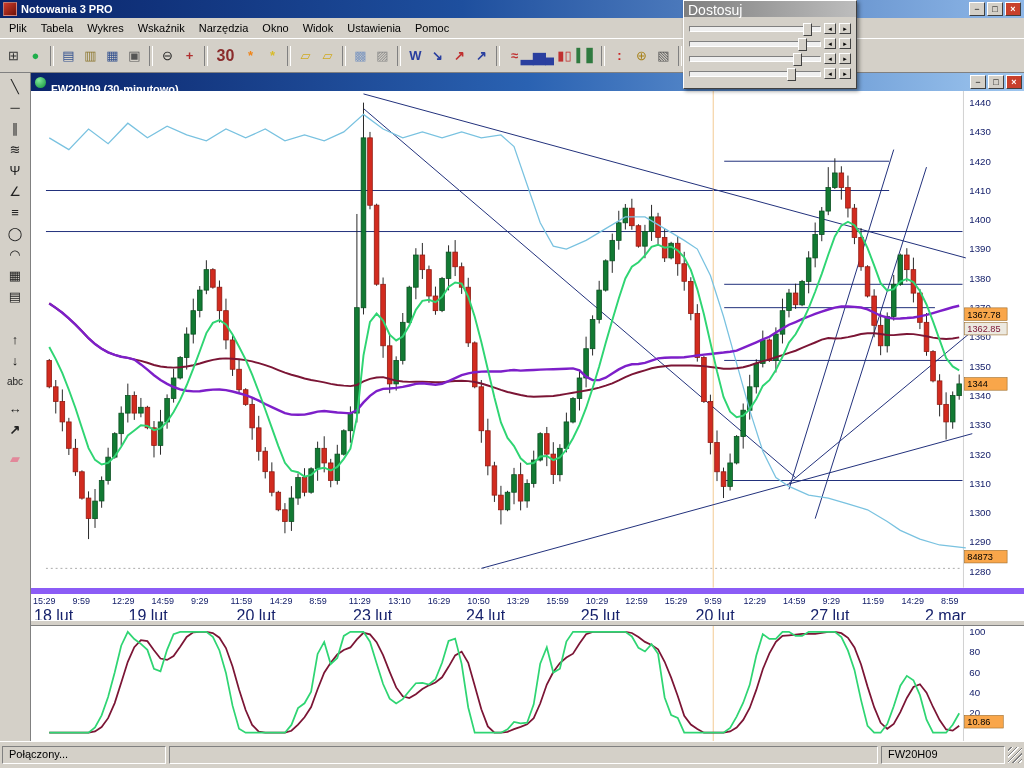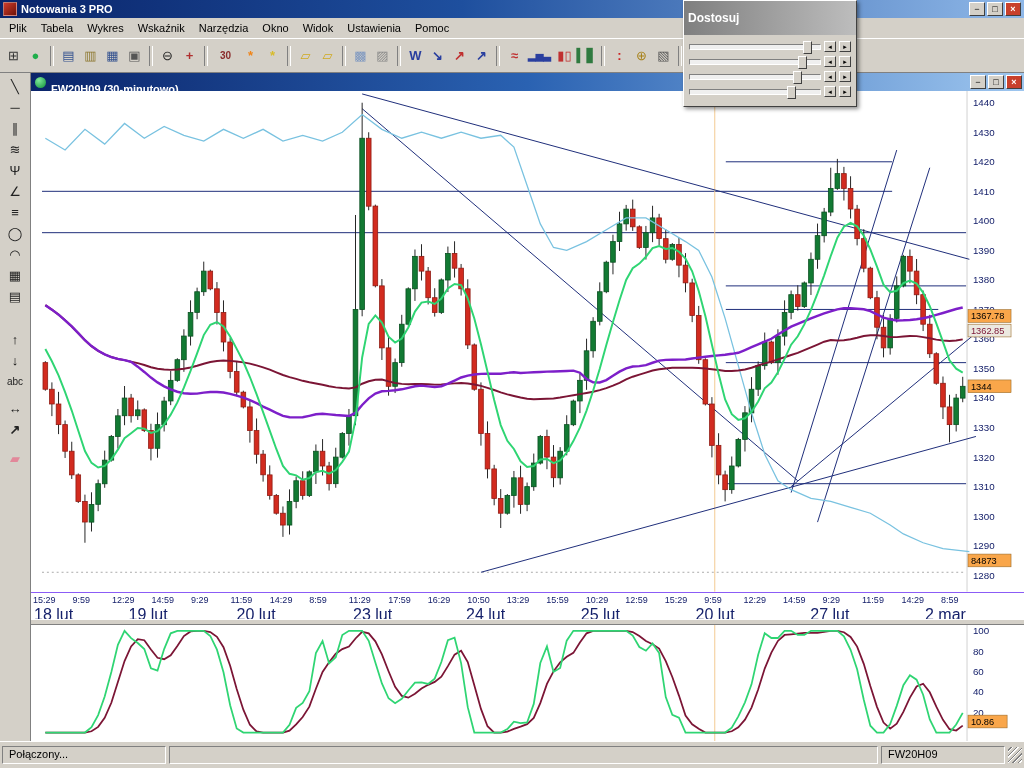--- a/index.html
+++ b/index.html
@@ -16,58 +16,58 @@
   .wbtn.close{background:#c8402c;color:#fff;font-weight:bold;}
   
   .menubar{flex:0 0 20px;height:20px;display:flex;align-items:center;font-size:11px;background:#d4d0c8;
     border-bottom:1px solid #fff;padding-left:2px;color:#000;}
   .menu-item{padding:2px 7px;background:none;border:0;font:inherit;}
   
   .toolbar{flex:0 0 29px;height:29px;display:flex;align-items:center;padding:2px 3px;gap:1px;background:#d4d0c8;
     border-bottom:1px solid #808080;}
   .tb{width:21px;height:21px;display:flex;align-items:center;justify-content:center;font-size:13px;
     background:#d4d0c8;border:1px solid #d4d0c8;padding:0;font-family:inherit;}
-  .tb.wide{width:27px;font-weight:bold;font-size:10px;}
+  .tb.wide{width:27px;font-weight:bold;font-size:16px;}
   .tb.bold{font-weight:bold;}
   .tbsep{width:2px;height:20px;border-left:1px solid #808080;border-right:1px solid #fff;margin:0 3px;}
   .tb.num{width:18px;height:18px;border:1px solid;border-color:#fff #404040 #404040 #fff;font-size:11px;}
   .numgap{width:8px;}
   
   .content{flex:1;display:flex;min-height:0;}
   .palette{flex:0 0 30px;width:30px;background:#d4d0c8;display:flex;flex-direction:column;align-items:center;
     padding-top:3px;border-right:1px solid #808080;}
   .pt{width:24px;height:21px;display:flex;align-items:center;justify-content:center;font-size:13px;
     background:#d4d0c8;border:1px solid #d4d0c8;padding:0;color:#222;font-family:inherit;}
   .pt.small{font-size:10px;}
   .pt.bold{font-weight:bold;}
   .chartcol{flex:1;display:flex;flex-direction:column;background:#fff;min-width:0;}
   .child-titlebar{flex:0 0 18px;height:18px;background:linear-gradient(90deg,#0a246a,#2a62b2 50%,#9ec6ef);
     display:flex;align-items:center;color:#fff;font-size:11px;font-weight:bold;padding:0 2px 0 4px;}
   .sphere{width:11px;height:11px;border-radius:50%;background:radial-gradient(circle at 35% 30%,#7fe89a,#0d8f36);margin-right:5px;}
   .child-title{flex:1;margin-top:14px;}
   svg{display:block;font-family:"Liberation Sans",sans-serif;}
-  .timeaxis{flex:0 0 26px;height:26px;position:relative;background:#fff;border-top:1px solid #8b5cf6;
+  .timeaxis{flex:0 0 26px;height:26px;position:relative;background:#fff;border-top:6px solid #8b5cf6;
     font-size:9px;color:#16216b;overflow:hidden;}
   .timeaxis .t{position:absolute;top:2px;white-space:nowrap;}
   .timeaxis .d{position:absolute;top:13px;font-size:16px;white-space:nowrap;}
   .splitter{flex:0 0 4px;height:4px;background:#d4d0c8;border-top:1px solid #fff;border-bottom:1px solid #808080;}
   
   .statusbar{flex:0 0 22px;height:22px;background:#d4d0c8;display:flex;align-items:center;gap:3px;
     padding:2px;font-size:11px;border-top:1px solid #fff;color:#000;}
   .cell{border:1px solid;border-color:#808080 #fff #fff #808080;height:16px;line-height:15px;padding:0 6px;
     white-space:nowrap;overflow:hidden;}
   .cell.left{width:150px;}
   .cell.mid{flex:1;}
   .cell.right{width:110px;}
   .grip{width:14px;height:16px;background:repeating-linear-gradient(135deg,#d4d0c8 0 2px,#808080 2px 3px,#fff 3px 4px);}
   
   .dialog{position:absolute;left:683px;top:0;width:172px;background:#d4d0c8;border:1px solid;
     border-color:#fff #404040 #404040 #fff;box-shadow:2px 2px 4px rgba(0,0,0,.45);z-index:40;}
-  .dlg-title{height:14px;background:linear-gradient(90deg,#7f7f7f,#bdbdbd);color:#fff;font-size:12px;
-    font-weight:bold;padding:10px 4px;}
+  .dlg-title{height:14px;background:linear-gradient(90deg,#7f7f7f,#bdbdbd);color:#fff;font-size:14px;
+    font-weight:normal;padding:1px 4px;}
   .dlg-body{padding:2px 5px 5px;}
   .srow{display:flex;align-items:center;gap:3px;margin:4px 0;}
   .strack{position:relative;flex:1;height:4px;border:1px solid;border-color:#808080 #fff #fff #808080;background:#efefef;}
   .sthumb{position:absolute;top:-4px;width:7px;height:11px;background:#d4d0c8;border:1px solid;
     border-color:#fff #404040 #404040 #fff;}
   .sbtn{width:12px;height:11px;font-size:7px;line-height:8px;text-align:center;background:#d4d0c8;
     border:1px solid;border-color:#fff #404040 #404040 #fff;padding:0;}
 </style>
 </head>
 <body>
@@ -516,21 +516,21 @@
       <div class="timeaxis" id="timeaxis">
           <span class="t" style="left: 2px;">15:29</span>
           <span class="t" style="left: 41.4783px;">9:59</span>
           <span class="t" style="left: 80.9565px;">12:29</span>
           <span class="t" style="left: 120.435px;">14:59</span>
           <span class="t" style="left: 159.913px;">9:29</span>
           <span class="t" style="left: 199.391px;">11:59</span>
           <span class="t" style="left: 238.87px;">14:29</span>
           <span class="t" style="left: 278.348px;">8:59</span>
           <span class="t" style="left: 317.826px;">11:29</span>
-          <span class="t" style="left: 357.304px;">17:59</span>
+          <span class="t" style="left: 357.304px;">13:10</span>
           <span class="t" style="left: 396.783px;">16:29</span>
           <span class="t" style="left: 436.261px;">10:50</span>
           <span class="t" style="left: 475.739px;">13:29</span>
           <span class="t" style="left: 515.217px;">15:59</span>
           <span class="t" style="left: 554.696px;">10:29</span>
           <span class="t" style="left: 594.174px;">12:59</span>
           <span class="t" style="left: 633.652px;">15:29</span>
           <span class="t" style="left: 673.13px;">9:59</span>
           <span class="t" style="left: 712.609px;">12:29</span>
           <span class="t" style="left: 752.087px;">14:59</span>

